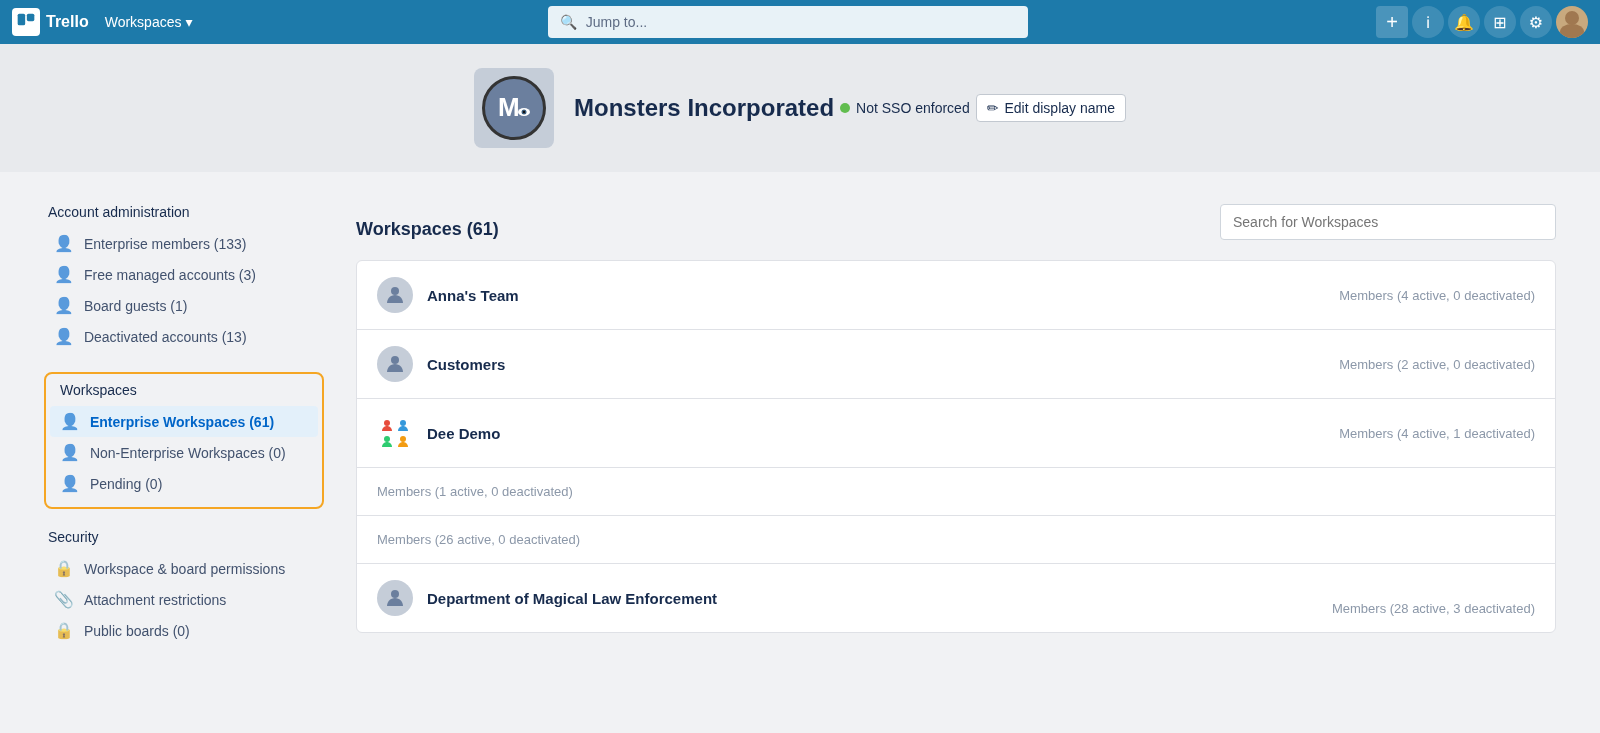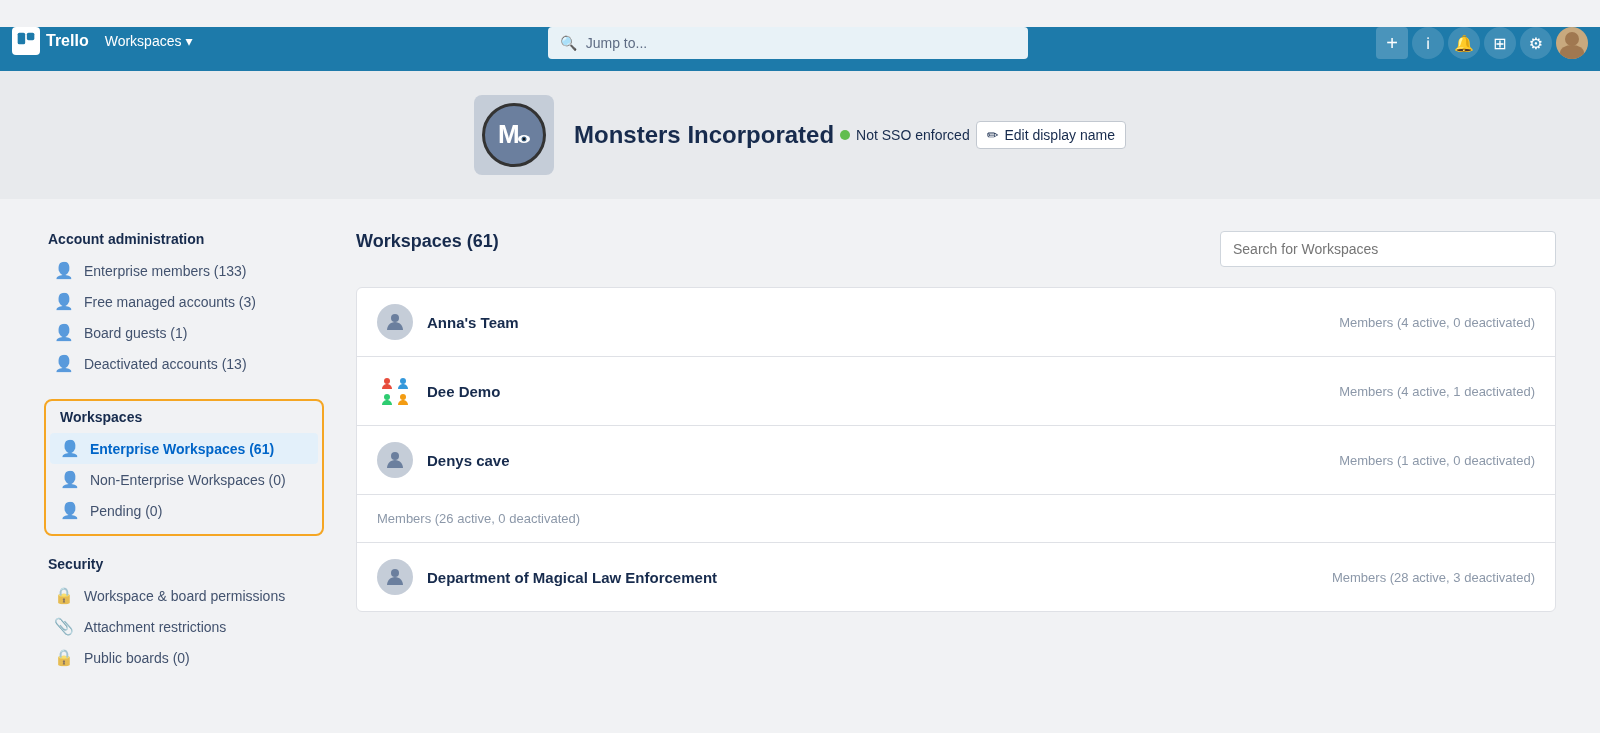--- a/index.html
+++ b/index.html
@@ -3,27 +3,26 @@
   <meta charset="utf-8">
   <style>
     * { box-sizing: border-box; margin: 0; padding: 0; }
     body { font-family: -apple-system, BlinkMacSystemFont, 'Segoe UI', sans-serif; background: #f1f2f4; min-height: 100vh; }
 
     
     .topnav {
       background: #1d7aaa;
       height: 44px;
       display: flex;
-      align-items: flex-start;
+      align-items: center;
       padding: 0 12px;
       gap: 8px;
       position: sticky;
       top: 0;
       z-index: 100;
-      margin-top: 27px;
     }
     .topnav-left { display: flex; align-items: center; gap: 8px; flex: 0 0 auto; }
     .topnav-logo { display: flex; align-items: center; gap: 6px; color: #fff; font-weight: 700; font-size: 16px; }
     .topnav-logo-box { width: 28px; height: 28px; background: #fff; border-radius: 4px; display: flex; align-items: center; justify-content: center; }
     .topnav-logo-box svg { width: 20px; height: 20px; }
     .topnav-workspaces { color: #fff; font-size: 14px; display: flex; align-items: center; gap: 4px; cursor: pointer; padding: 4px 8px; border-radius: 4px; }
     .topnav-center { flex: 1; display: flex; justify-content: center; }
     .search-bar {
       background: rgba(255,255,255,0.9);
       border: none;
@@ -66,51 +65,51 @@
     .hero-title { font-size: 24px; font-weight: 700; color: #172b4d; }
     .hero-sso { display: flex; align-items: center; gap: 6px; font-size: 14px; color: #172b4d; }
     .hero-sso-dot { width: 10px; height: 10px; border-radius: 50%; background: #61bd4f; }
     .hero-edit { display: flex; align-items: center; gap: 6px; font-size: 14px; color: #172b4d; cursor: pointer; border: 1px solid #c2c8d0; border-radius: 4px; padding: 4px 10px; background: #fff; width: fit-content; }
 
     
     .main-layout { display: flex; max-width: 1560px; margin: 0 auto; padding: 32px 24px; gap: 32px; }
 
     
     .sidebar { width: 280px; flex-shrink: 0; font-size: 14px; }
-    .sidebar-section-title { font-weight: 700; color: #172b4d; font-size: 14px; margin-bottom: 8px; padding-left: 4px; }
+    .sidebar-section-title { font-weight: 400; color: #172b4d; font-size: 14px; margin-bottom: 8px; padding-left: 4px; }
     .sidebar-item {
       display: flex; align-items: center; gap: 10px; padding: 6px 10px;
       border-radius: 4px; color: #42526e; cursor: pointer; font-size: 14px;
     }
     .sidebar-item.active { background: #e3f0fa; color: #0065c8; font-weight: 600; }
     .sidebar-icon { font-size: 16px; opacity: 0.7; }
     .sidebar-section { margin-bottom: 20px; }
     .workspaces-box { border: 2px solid #f5a623; border-radius: 8px; padding: 8px 4px; margin-bottom: 20px; }
     .workspaces-box .sidebar-section-title { padding-left: 10px; }
 
     
     .content { flex: 1; }
-    .content-header { display: flex; align-items: flex-start; justify-content: space-between; margin-bottom: 20px; }
+    .content-header { display: flex; align-items: flex-end; justify-content: space-between; margin-bottom: 20px; }
     .content-title { font-size: 18px; font-weight: 700; color: #172b4d; }
     .search-workspaces {
       height: 36px; border: 1px solid #cfd5dc; border-radius: 4px; padding: 0 12px;
       font-size: 14px; color: #5e6c84; background: #fff; width: 336px;
       display: flex; align-items: center;
     }
     .search-workspaces input {
       border: none; outline: none; width: 100%; font-size: 14px; color: #172b4d; background: transparent;
     }
 
     
     .workspace-list { background: #fff; border: 1px solid #dfe1e6; border-radius: 6px; overflow: hidden; }
     .workspace-row {
       display: flex; align-items: center; justify-content: space-between;
       padding: 16px 20px; border-bottom: 1px solid #dfe1e6;
     }
-    .workspace-row:last-child { border-bottom: none; }
+    .workspace-row:last-child { border-bottom: none; align-items: flex-end; }
     .workspace-left { display: flex; align-items: center; gap: 14px; }
     .workspace-avatar {
       width: 36px; height: 36px; border-radius: 50%; background: #c5cdd8;
       display: flex; align-items: center; justify-content: center; font-size: 18px; color: #6b7f9e;
     }
     .workspace-name { font-weight: 700; font-size: 15px; color: #172b4d; }
     .workspace-members { font-size: 13px; color: #8c98a9; }
 
     
     .dee-avatar { background: #fff; display: flex; align-items: center; justify-content: center; }
@@ -265,20 +264,32 @@
             <svg width="24" height="24" viewBox="0 0 24 24" fill="#6b7f9e">
                 <circle cx="12" cy="8" r="4"></circle>
                 <path d="M4 20c0-4.4 3.6-8 8-8s8 3.6 8 8"></path>
               </svg>
           </div>
           <div class="workspace-name">Anna's Team</div>
         </div>
         <div class="workspace-members">Members (4 active, 0 deactivated)</div>
       </div>
 
+      <div class="workspace-row">
+        <div class="workspace-left">
+          <div class="workspace-avatar">
+            <svg width="24" height="24" viewBox="0 0 24 24" fill="#6b7f9e">
+                <circle cx="12" cy="8" r="4"></circle>
+                <path d="M4 20c0-4.4 3.6-8 8-8s8 3.6 8 8"></path>
+              </svg>
+          </div>
+          <div class="workspace-name">Customers</div>
+        </div>
+        <div class="workspace-members">Members (2 active, 0 deactivated)</div>
+      </div>
 
       <div class="workspace-row">
         <div class="workspace-left">
           <div class="workspace-avatar dee-avatar">
             <svg width="36" height="36" viewBox="0 0 36 36">
 
               <circle cx="10" cy="8" r="3" fill="#e74c3c"></circle>
               <path d="M5 16c0-2.8 2.2-5 5-5s5 2.2 5 5" fill="#e74c3c"></path>
               <circle cx="26" cy="8" r="3" fill="#3498db"></circle>
               <path d="M21 16c0-2.8 2.2-5 5-5s5 2.2 5 5" fill="#3498db"></path>
@@ -287,29 +298,20 @@
               <circle cx="26" cy="24" r="3" fill="#f39c12"></circle>
               <path d="M21 32c0-2.8 2.2-5 5-5s5 2.2 5 5" fill="#f39c12"></path>
             </svg>
           </div>
           <div class="workspace-name">Dee Demo</div>
         </div>
         <div class="workspace-members">Members (4 active, 1 deactivated)</div>
       </div>
 
       <div class="workspace-row">
-        <div class="workspace-left">
-          <div class="workspace-avatar">
-            <svg width="24" height="24" viewBox="0 0 24 24" fill="#6b7f9e">
-                <circle cx="12" cy="8" r="4"></circle>
-                <path d="M4 20c0-4.4 3.6-8 8-8s8 3.6 8 8"></path>
-              </svg>
-          </div>
-          <div class="workspace-name">Denys cave</div>
-        </div>
         <div class="workspace-members">Members (1 active, 0 deactivated)</div>
       </div>
 
       <div class="workspace-row">
         <div class="workspace-members">Members (26 active, 0 deactivated)</div>
       </div>
 
       <div class="workspace-row">
         <div class="workspace-left">
           <div class="workspace-avatar">

